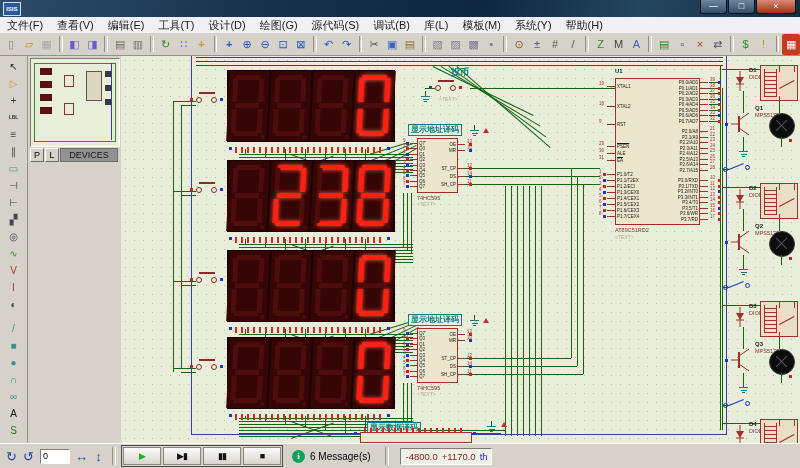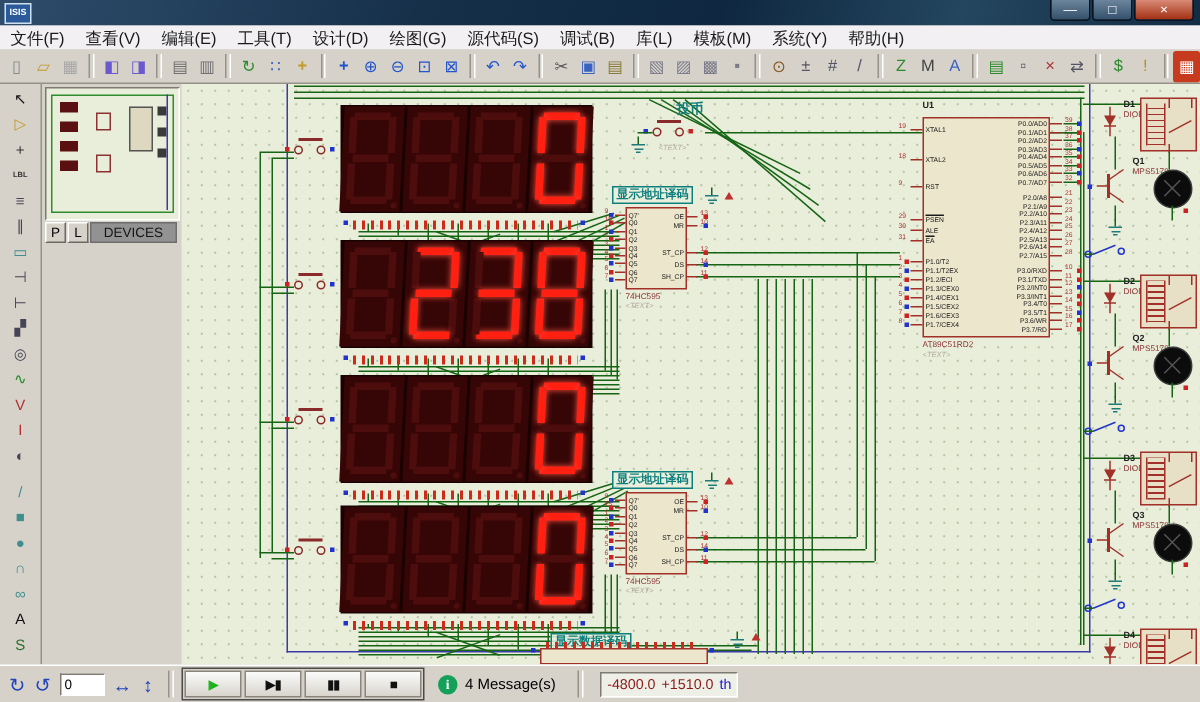--- a/index.html
+++ b/index.html
@@ -998,21 +998,21 @@
     </div>
   <div class="bsep"></div>
   <div class="simgroup" id="simgroup">
       <div class="simbtn" style="color: rgb(29, 179, 29);">▶</div>
       <div class="simbtn" style="color: rgb(17, 17, 17);">▶▮</div>
       <div class="simbtn" style="color: rgb(17, 17, 17);">▮▮</div>
       <div class="simbtn" style="color: rgb(17, 17, 17);">■</div>
     </div>
   <div class="msgarea">
     <div class="infoicon">i</div>
-    <span>4 Message(s)</span>
+    <span>6 Message(s)</span>
   </div>
   <div class="bsep"></div>
   <div class="coordpanel">
     <span>-4800.0</span>
-    <span>+1510.0</span>
+    <span>+1170.0</span>
     <span class="units">th</span>
   </div>
 </div>
 
 </body></html>

